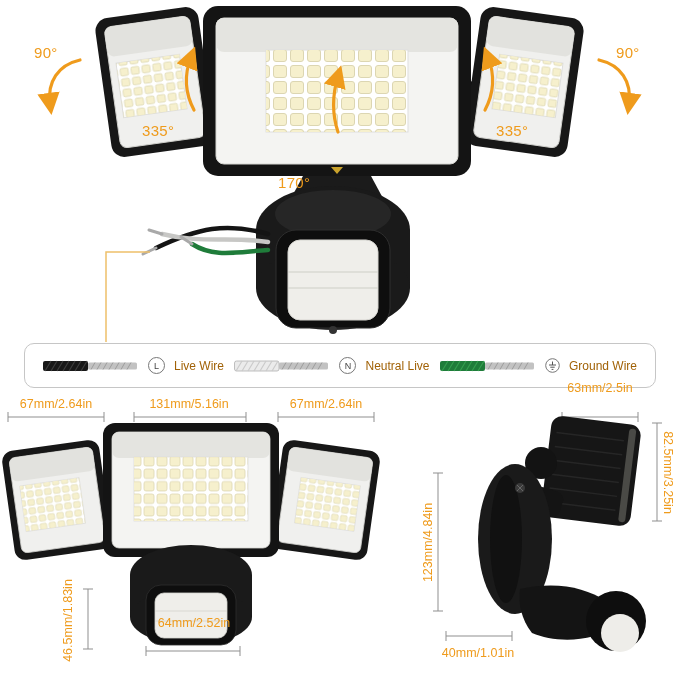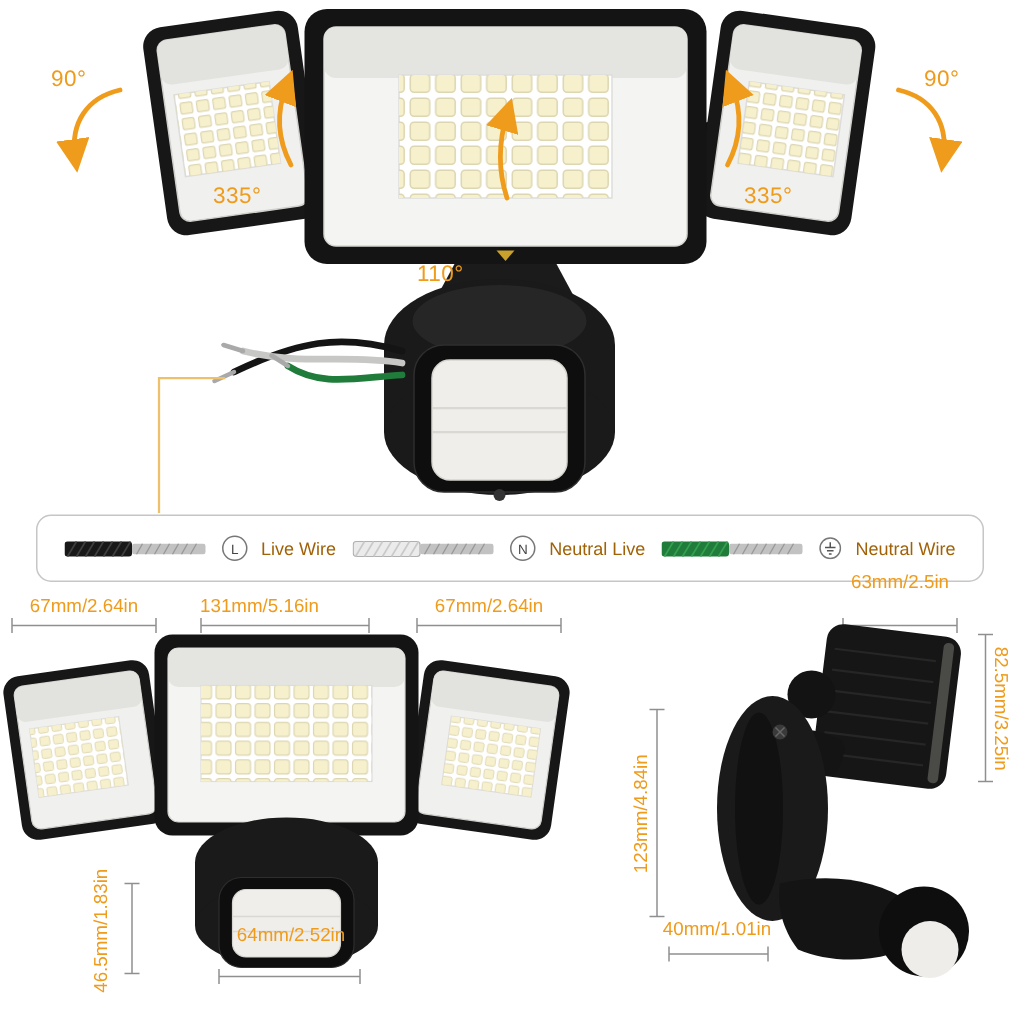--- a/index.html
+++ b/index.html
@@ -93,21 +93,21 @@
       <path d="M80,60 C58,65 47,82 50,104" fill="none" stroke="#ef9b1c" stroke-width="3.2" stroke-linecap="round" marker-end="url(#arrO)"></path>
       <path d="M194,110 C185,93 184,75 191,57" fill="none" stroke="#ef9b1c" stroke-width="3.2" stroke-linecap="round" marker-end="url(#arrO)"></path>
       <path d="M338,132 C332,114 332,96 338,76" fill="none" stroke="#ef9b1c" stroke-width="3.2" stroke-linecap="round" marker-end="url(#arrO)"></path>
       <path d="M485,110 C494,93 495,75 488,57" fill="none" stroke="#ef9b1c" stroke-width="3.2" stroke-linecap="round" marker-end="url(#arrO)"></path>
       <path d="M599,60 C621,65 632,82 629,104" fill="none" stroke="#ef9b1c" stroke-width="3.2" stroke-linecap="round" marker-end="url(#arrO)"></path>
     </g>
   </svg>
 
   <span class="angle" style="left:34px;top:44px">90°</span>
   <span class="angle" style="left:142px;top:122px">335°</span>
-  <span class="angle" style="left:278px;top:174px">110°</span>
+  <span class="angle" style="left:278px;top:174px">170°</span>
   <span class="angle" style="left:496px;top:122px">335°</span>
   <span class="angle" style="left:616px;top:44px">90°</span>
 
   <div class="legend">
     <div class="legend-item">
       <svg width="96" height="14" viewBox="0 0 96 14">
         <rect x="0" y="2" width="45" height="10" rx="2" fill="#181818"></rect>
         <g stroke="#3f3f3f" stroke-width="1.1">
           <line x1="2" y1="12" x2="8" y2="2"></line>
             <line x1="8" y1="12" x2="14" y2="2"></line>
@@ -184,21 +184,21 @@
       </svg>
       <svg width="15" height="15" viewBox="0 0 15 15">
         <circle cx="7.5" cy="7.5" r="6.8" fill="none" stroke="#777" stroke-width="1"></circle>
         <g stroke="#555" stroke-width="1">
           <line x1="7.5" y1="3.5" x2="7.5" y2="7"></line>
           <line x1="4" y1="7" x2="11" y2="7"></line>
           <line x1="5.3" y1="9.2" x2="9.7" y2="9.2"></line>
           <line x1="6.6" y1="11.4" x2="8.4" y2="11.4"></line>
         </g>
       </svg>
-      <span class="legend-label">Neutral Wire</span>
+      <span class="legend-label">Ground Wire</span>
     </div>
   </div>
 
   <svg class="abs" style="left:0px;top:393px" width="380" height="281" viewBox="0 0 380 281">
     <defs>
       <pattern id="ledBigF" width="13" height="12.5" patternUnits="userSpaceOnUse">
         <rect x="1" y="1" width="10" height="9.5" rx="2" fill="#f6f0cd" stroke="#dcd6b2" stroke-width="0.8"></rect>
       </pattern>
       <pattern id="ledSmF" width="9" height="8.5" patternUnits="userSpaceOnUse">
         <rect x="0.8" y="0.8" width="6.5" height="6" rx="1.2" fill="#f6f0cd" stroke="#dcd6b2" stroke-width="0.6"></rect>
@@ -254,21 +254,21 @@
     <rect x="130" y="182" width="122" height="42" fill="#1a1a1a"></rect>
     <ellipse cx="191" cy="224" rx="61" ry="28" fill="#1a1a1a"></ellipse>
 
     <rect x="146" y="192" width="90" height="60" rx="15" fill="#0e0e0e" stroke="#2e2e2e" stroke-width="0.8"></rect>
     <rect x="155" y="200" width="72" height="45" rx="9" fill="#efeeea" stroke="#d6d5d0" stroke-width="0.8"></rect>
     <line x1="155" y1="218" x2="227" y2="218" stroke="#d9d8d2"></line>
     <line x1="155" y1="228" x2="227" y2="228" stroke="#d9d8d2"></line>
   </svg>
 
   <span class="dim" style="left:8px;top:397px;width:96px">67mm/2.64in</span>
-  <span class="dim" style="left:116px;top:397px;width:114px">131mm/5.16in</span>
+  <span class="dim" style="left:132px;top:397px;width:114px">131mm/5.16in</span>
   <span class="dim" style="left:278px;top:397px;width:96px">67mm/2.64in</span>
   <span class="dim rot-ccw" style="left:18px;top:613px;width:100px;height:15px">46.5mm/1.83in</span>
   <span class="dim" style="left:146px;top:616px;width:96px">64mm/2.52in</span>
 
   <svg class="abs" style="left:420px;top:393px" width="259" height="281" viewBox="0 0 259 281">
     <g stroke="#8f8f8f" stroke-width="1">
       <line x1="142" y1="24" x2="218" y2="24"></line>
         <line x1="142" y1="19" x2="142" y2="29"></line>
         <line x1="218" y1="19" x2="218" y2="29"></line>
       <line x1="237" y1="30" x2="237" y2="128"></line>
@@ -305,15 +305,15 @@
     <line x1="103" y1="92" x2="97" y2="98" stroke="#666" stroke-width="1"></line>
 
     <path d="M100,196 C135,188 165,194 186,208 L198,232 C172,250 135,250 112,240 C101,226 98,210 100,196 Z" fill="#141414"></path>
     <circle cx="196" cy="228" r="30" fill="#0e0e0e"></circle>
     <circle cx="200" cy="240" r="19" fill="#eeede9"></circle>
   </svg>
 
   <span class="dim" style="left:560px;top:381px;width:80px">63mm/2.5in</span>
   <span class="dim rot-cw" style="left:617px;top:465px;width:100px;height:15px">82.5mm/3.25in</span>
   <span class="dim rot-ccw" style="left:378px;top:535px;width:100px;height:15px">123mm/4.84in</span>
-  <span class="dim" style="left:440px;top:612px;width:76px">40mm/1.01in</span>
+  <span class="dim" style="left:440px;top:646px;width:76px">40mm/1.01in</span>
 
 </div>
 
 </body></html>

